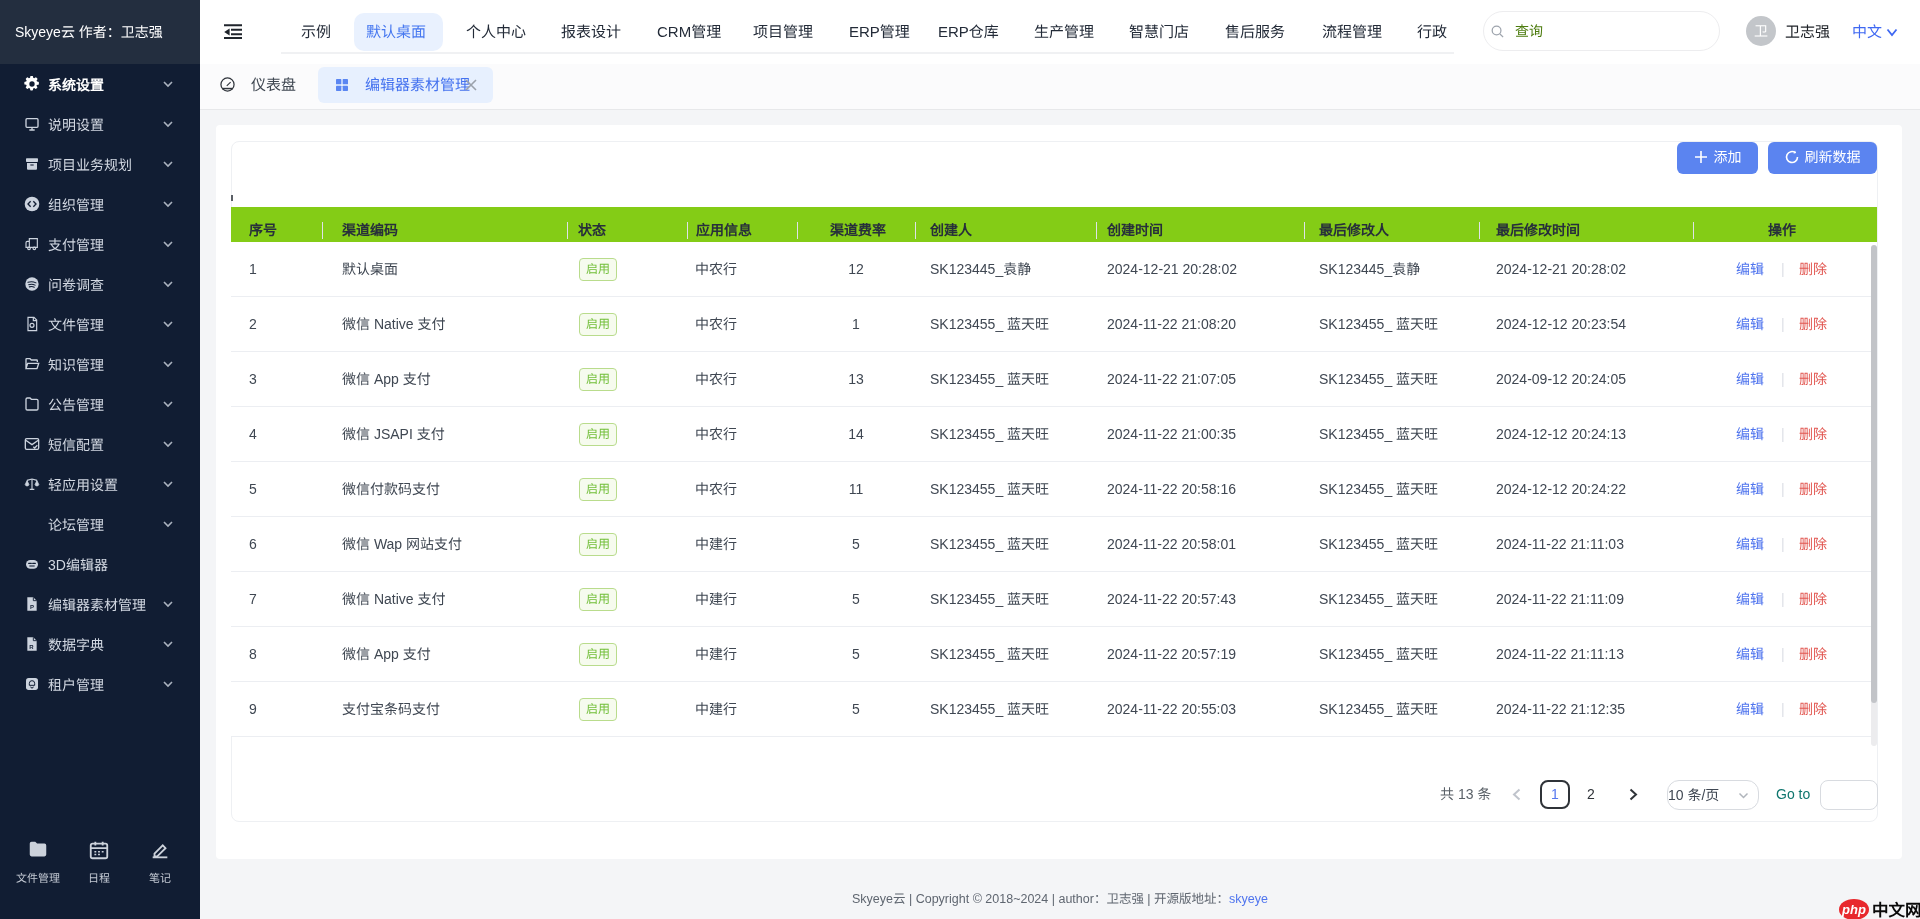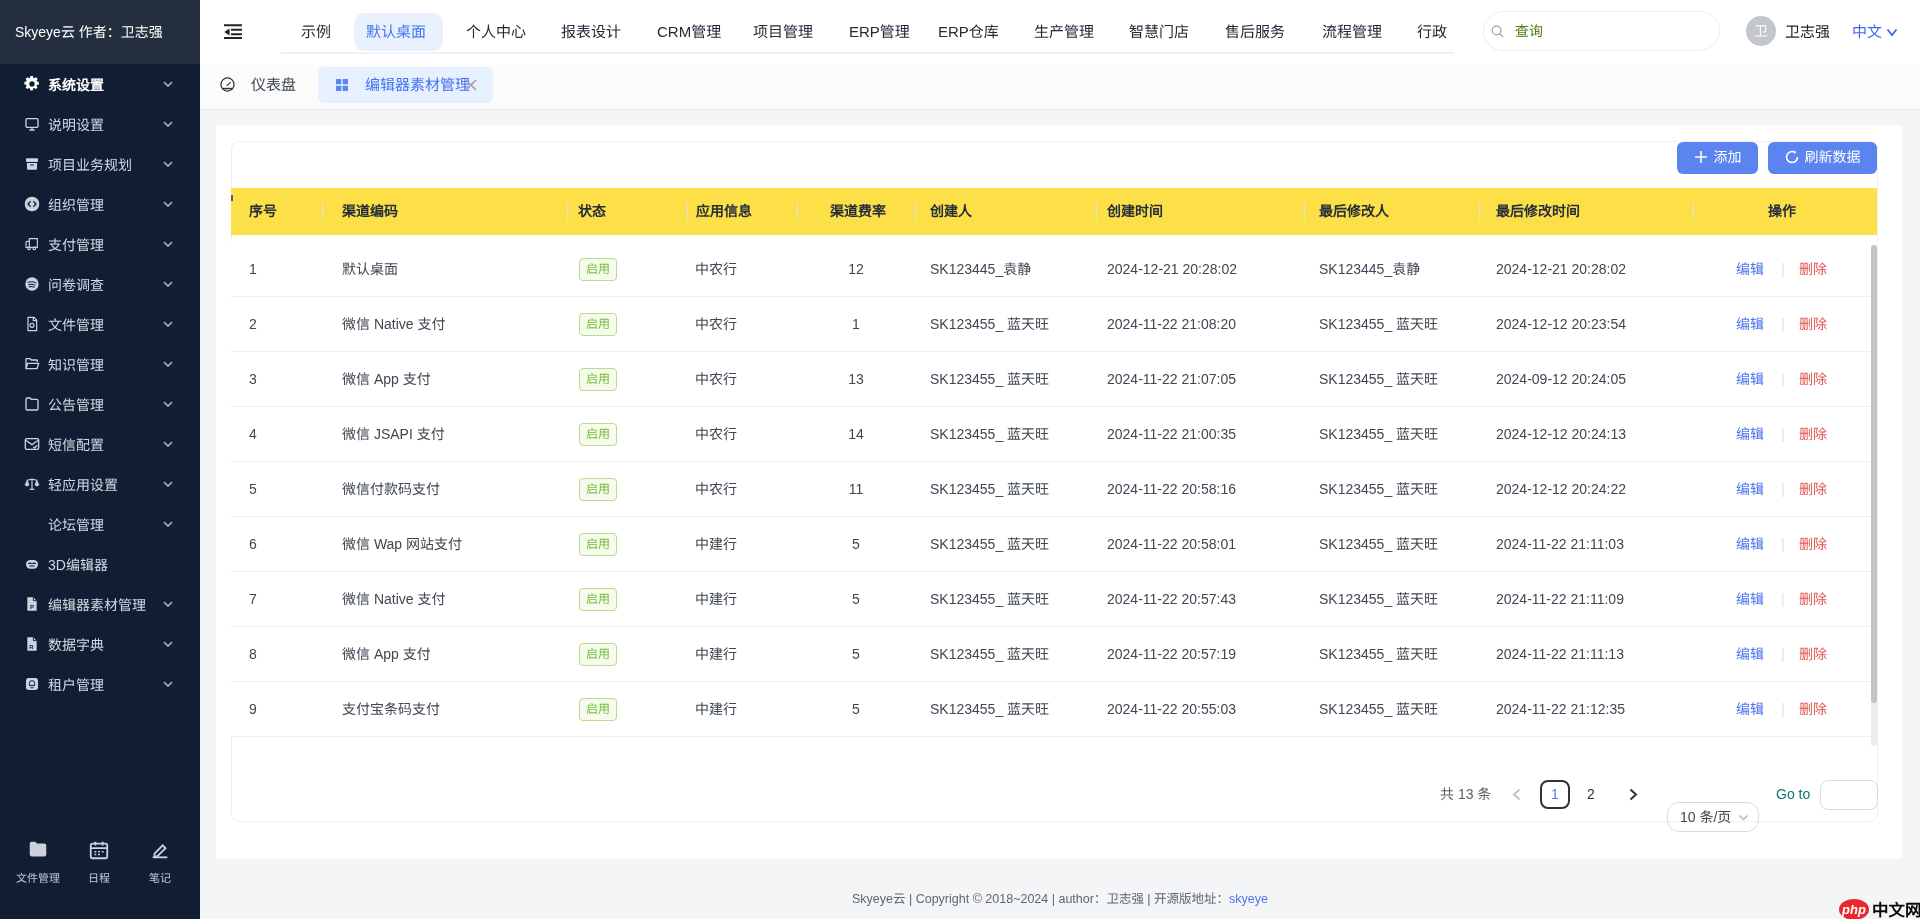--- a/index.html
+++ b/index.html
@@ -39,35 +39,35 @@
 #acttag .t { position:absolute; left:47px; top:0; line-height:36px; font-size:15px; color:#4472ef; }
 #acttag svg.x { position:absolute; left:146px; top:11px; width:14px; height:14px; }
 
 #card { position:absolute; left:216px; top:125px; width:1686px; height:734px; background:#fff; border-radius:4px; }
 #panel { position:absolute; left:231px; top:141px; width:1647px; height:681px; border:1px solid #eef0f3; border-radius:8px; background:#fff; }
 .btn { position:absolute; top:142px; height:32px; background:#5b84f0; border-radius:6px; color:#fff; font-size:14px; text-align:center; }
 .btn svg { position:relative; top:2px; margin-right:6px; width:14px; height:14px; }
 #btnadd { left:1677px; width:81px; line-height:31px; }
 #btnref { left:1768px; width:109px; line-height:31px; }
 
-#thead { position:absolute; left:231px; top:188px; width:1646px; height:47px; background:#fde047; }
+#thead { position:absolute; left:231px; top:207px; width:1646px; height:47px; background:#84cc16; }
 .hc { position:absolute; top:0; height:47px; line-height:47px; font-size:14px; font-weight:bold; color:#272f3b; white-space:nowrap; }
 .hsep { position:absolute; top:15px; width:1px; height:17px; background:#dfe2e7; }
 .row { position:absolute; left:231px; width:1646px; height:55px; border-bottom:1px solid #eceef2; background:#fff; }
 .cell { position:absolute; top:0; height:54px; line-height:54px; font-size:14px; color:#3f4752; white-space:nowrap; }
 .badge { position:absolute; left:348px; top:16px; width:38px; height:23px; border:1px solid #b9dc8c; border-radius:4px; background:#f6fbee; color:#72bf3a; font-size:12px; text-align:center; line-height:21px; }
 .ed { color:#4f74ee; } .de { color:#e25650; }
 
 #sbthumb { position:absolute; left:1871px; top:245px; width:6px; height:458px; background:#c2c4c8; border-radius:3px; }
 #sbtrack { position:absolute; left:1871px; top:700px; width:6px; height:46px; background:#ececee; border-radius:3px; }
 
 #pager { position:absolute; left:231px; top:779px; width:1646px; height:32px; font-size:14px; color:#5a6168; }
 .pg { position:absolute; top:0; height:30px; line-height:30px; }
 #pg1 { position:absolute; left:1309px; top:1px; width:30px; height:29px; border:2px solid #2f3338; border-radius:8px; color:#5577ef; text-align:center; line-height:25px; font-size:14px; }
-#pgsel { position:absolute; left:1436px; top:1px; width:92px; height:30px; border:1px solid #d8dbe0; border-radius:12px; line-height:28px; color:#3f4752; padding-left:12px; font-size:14px;margin-top:22px; }
+#pgsel { position:absolute; left:1436px; top:1px; width:92px; height:30px; border:1px solid #d8dbe0; border-radius:12px; line-height:28px; color:#3f4752; padding-left:0; font-size:14px; }
 #pginp { position:absolute; left:1589px; top:1px; width:58px; height:30px; border:1px solid #d8dbe0; border-radius:8px; background:#fff; }
 
 #footer { position:absolute; left:200px; top:884px; width:1892px; height:35px;text-decoration:underline; }
 #ftext { position:absolute; left:0; width:1720px; text-align:center; top:4px; font-size:12.5px; color:#5f6670; }
 #ftext a { color:#4f74ee; text-decoration:none; }
 #phpcn { position:absolute; left:1839px; top:898px; width:92px; height:24px; }
 </style>
 </head>
 <body>
 

